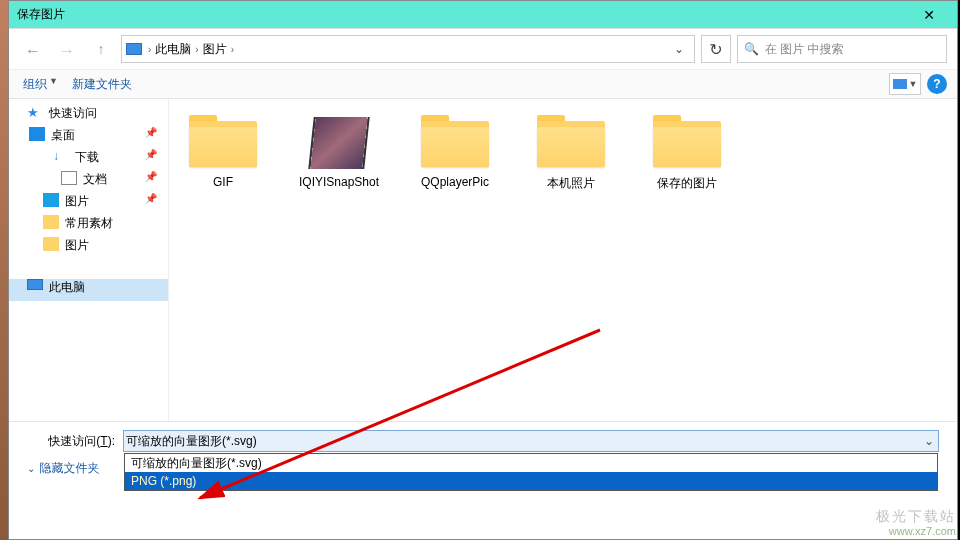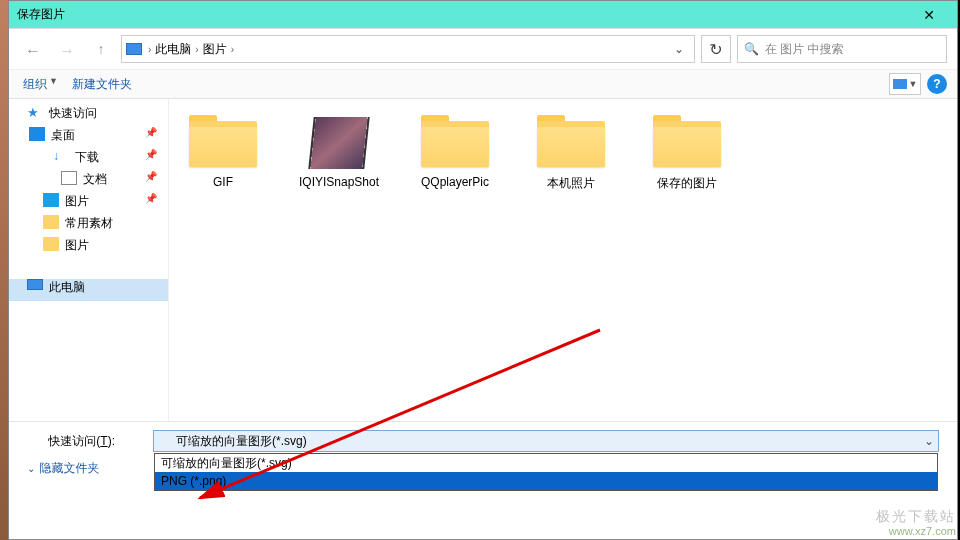--- a/index.html
+++ b/index.html
@@ -41,25 +41,25 @@
 .folder-icn { width: 72px; height: 56px; margin: 0 auto 6px; position: relative; }
 .folder-back { position: absolute; width: 68px; height: 46px; background: #ffd36b; top: 8px; left: 2px; border-radius: 2px; }
 .folder-tab { position: absolute; width: 28px; height: 10px; background: #ffcb50; top: 2px; left: 2px; border-radius: 2px 2px 0 0; }
 .folder-front { position: absolute; width: 68px; height: 40px; background: linear-gradient(#ffe08a, #ffd36b); top: 14px; left: 2px; border-radius: 2px; box-shadow: 0 1px 2px rgba(0,0,0,.15); }
 .snap-thumb { position: absolute; width: 52px; height: 52px; top: 4px; left: 10px; background: linear-gradient(135deg, #5a3a5a 0%, #a06a7a 50%, #4a3a5a 100%); transform: skewX(-6deg); box-shadow: 2px 0 0 #333, -2px 0 0 #333; }
 .bottombar { border-top: 1px solid #e5e5e5; padding: 8px 18px 8px 18px; }
 .frow { display: flex; align-items: center; margin-bottom: 6px; font-size: 12px; }
 .flabel { width: 96px; text-align: right; padding-right: 8px; }
 .under { text-decoration: underline; }
 .finput { flex: 1; height: 22px; border: 1px solid #aaa; padding: 0 6px; font-size: 12px; }
-.fselect { flex: 1; height: 22px; border: 1px solid #7aa7d8; background: #e6f0fa; padding: 0 22px; font-size: 12px; display: flex; align-items: center; position: relative; margin-left: 30px; }
+.fselect { flex: 1; height: 22px; border: 1px solid #7aa7d8; background: #e6f0fa; padding: 0 2px; font-size: 12px; display: flex; align-items: center; position: relative; }
 .fselect .dd { position: absolute; right: 4px; color: #555; }
 .dropdown-list { position: absolute; left: 0; top: 22px; width: 100%; border: 1px solid #555; background: #fff; z-index: 10; }
 .dl-item { height: 18px; padding: 0 6px; font-size: 12px; display: flex; align-items: center; }
-.dl-item.highlight { background: #0a64c8; color: #000000; }
+.dl-item.highlight { background: #0a64c8; color: #fef9c3; }
 .hide-folders { font-size: 12px; color: #1a5aa8; display: flex; align-items: center; gap: 4px; margin-top: 8px; cursor: pointer; }
 .arrow-annot { position: absolute; pointer-events: none; z-index: 20; }
 .watermark { position: absolute; right: 4px; bottom: 2px; font-size: 11px; color: #6a9a4a; opacity: .7; z-index: 5; text-align: right; line-height: 1.2; }
 .wm-top { color: #aaa; font-size: 14px; letter-spacing: 2px; }
 </style>
 </head>
 <body>
 
 <div class="orange-strip"></div>
 <div class="dialog">

